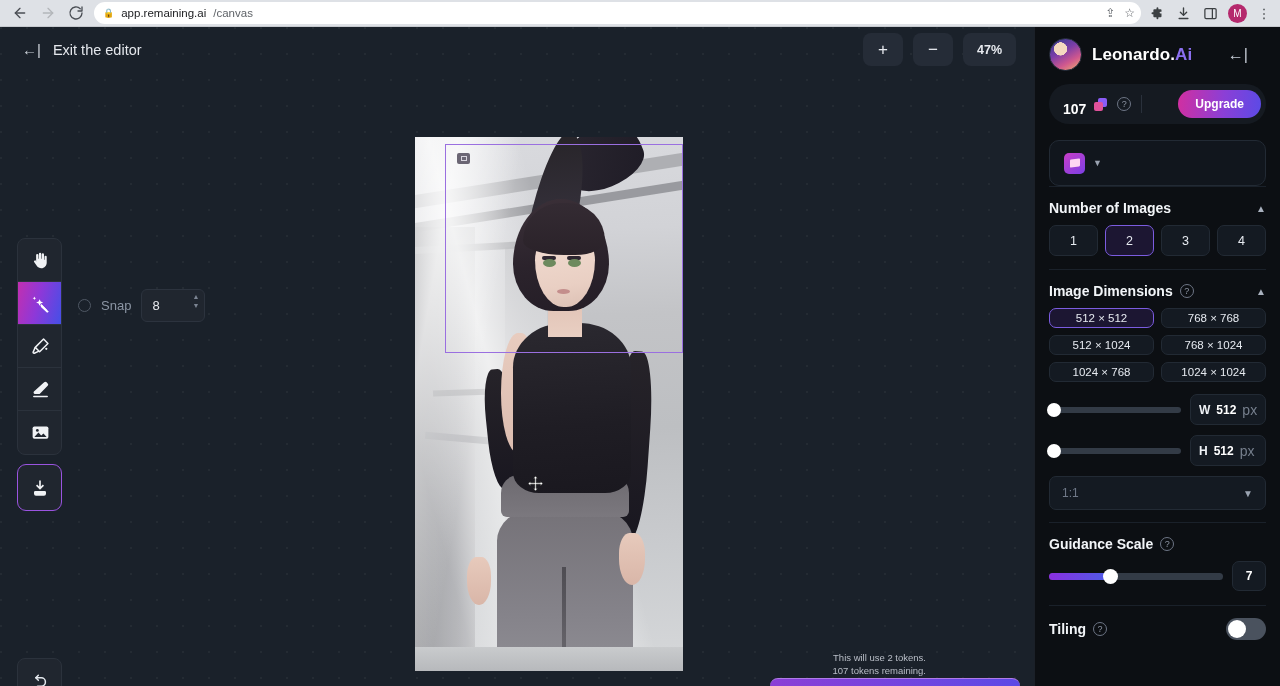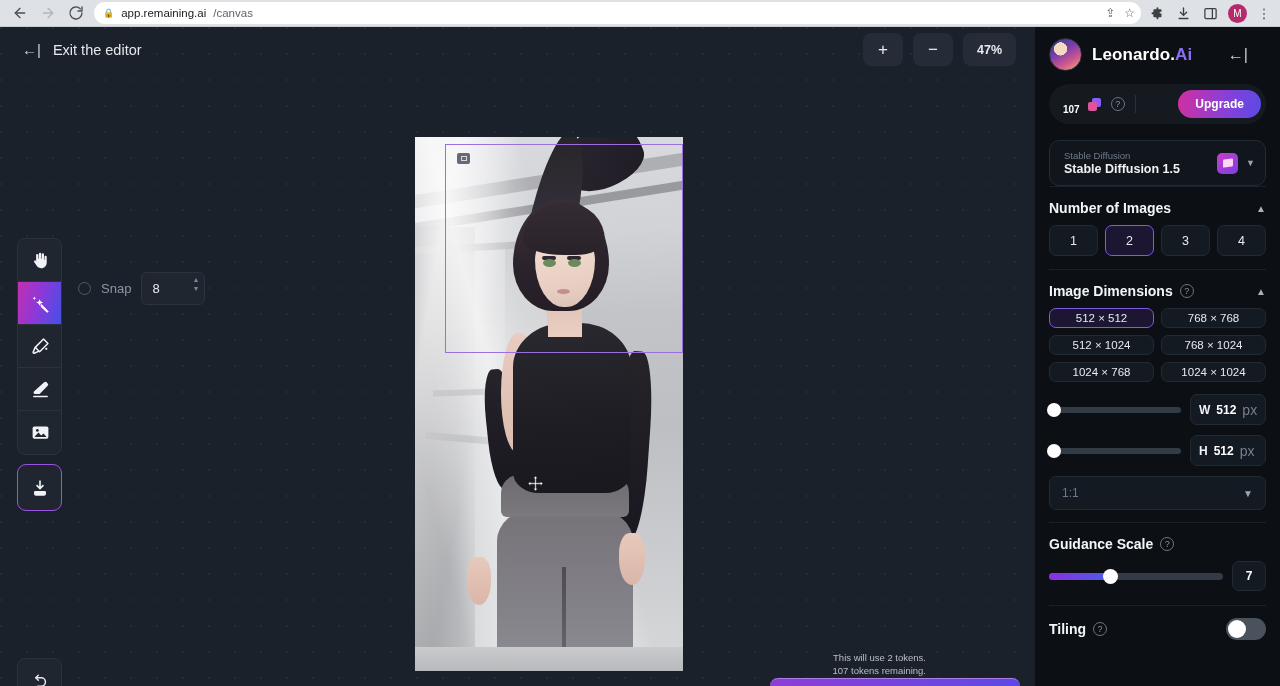--- a/index.html
+++ b/index.html
@@ -126,21 +126,21 @@
     position: absolute; left: 17px; top: 631px;
     width: 45px; height: 47px;
     background: #20262f; border: 1px solid #2b323c; border-radius: 8px;
     display: flex; align-items: center; justify-content: center;
     z-index: 25;
   }
   .tool-undo svg, .tool-download-wrap svg { width: 20px; height: 20px; }
 
   
   .snap-row {
-    position: absolute; left: 78px; top: 245px;
+    position: absolute; left: 78px; top: 262px;
     display: flex; align-items: center; gap: 10px;
     z-index: 22;
   }
   .snap-toggle {
     width: 13px; height: 13px; border-radius: 50%;
     border: 1.6px solid #4f5864; background: transparent;
   }
   .snap-label { color: #8b95a3; font-size: 13px; }
   .snap-input {
     width: 64px; height: 33px;
@@ -343,21 +343,21 @@
 
   .credits-bar {
     margin: 2px 14px 0 14px;
     height: 40px;
     background: #151a21;
     border-radius: 20px;
     display: flex; align-items: center;
     padding: 0 5px 0 14px;
     gap: 8px;
   }
-  .credit-count { color: #fff; font-weight: 700; font-size: 10px; margin-top: 10px; }
+  .credit-count { color: #fff; font-weight: 700; font-size: 14px; margin-top: 10px; }
   .coin-icon { width: 15px; height: 13px; position: relative; }
   .coin-icon .c1, .coin-icon .c2 {
     position:absolute; width:9px;height:9px;border-radius:2px;
   }
   .coin-icon .c1 { left:4px; top:0; background:#8b5cf6; }
   .coin-icon .c2 { left:0; top:4px; background:#e0529a; }
   .help-dot {
     width: 14px; height: 14px; border-radius: 50%;
     border: 1.2px solid #6d7585; color: #8d95a3;
     font-size: 9px; display:flex;align-items:center;justify-content:center;
@@ -689,24 +689,20 @@
       <span class="coin-icon">
           <i class="c1"></i>
           <i class="c2"></i>
         </span>
       <span class="help-dot">?</span>
       <span class="divider-v"></span>
       <span class="upgrade-btn">Upgrade</span>
     </div>
 
     <div class="model-card">
-      <div class="model-text">
-        <div class="model-sub">Stable Diffusion</div>
-        <div class="model-name">Stable Diffusion 1.5</div>
-      </div>
       <div class="model-thumb">
           <i></i>
         </div>
       <div class="model-caret">▼</div>
     </div>
 
     <div class="section">
       <div class="sec-head">
         <span class="sec-title">Number of Images</span>
         <span class="sec-chevron">▲</span>

